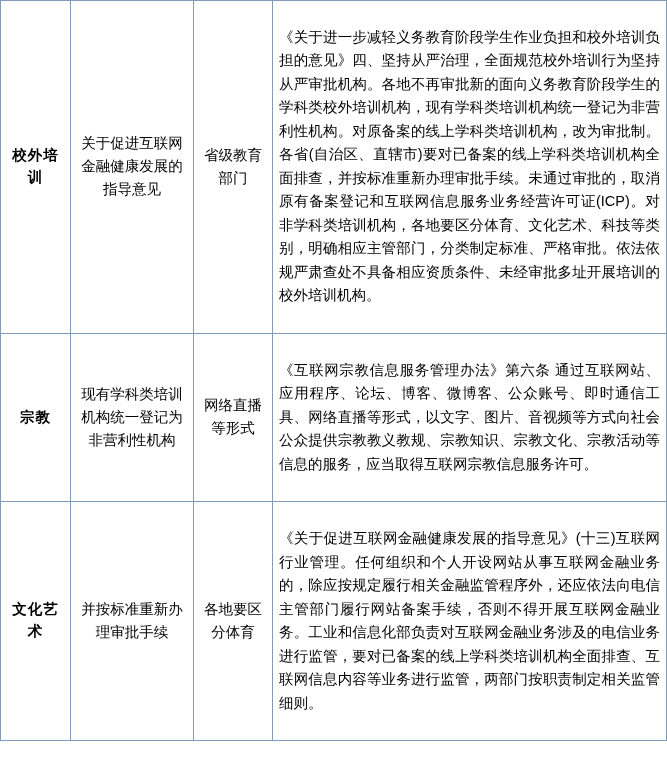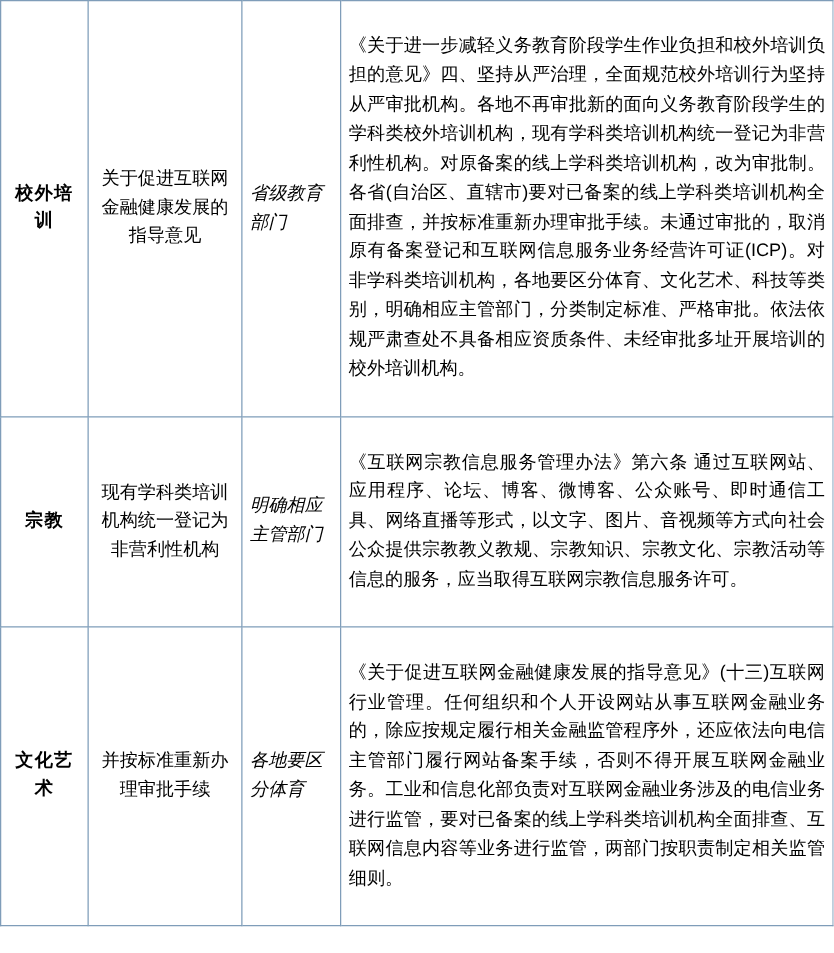--- a/index.html
+++ b/index.html
@@ -38,23 +38,22 @@
     letter-spacing: 1px;
     padding: 6px 10px;
   }
   td.col-doc {
     width: 110px;
     text-align: center;
     padding: 6px 9px;
   }
   td.col-authority {
     width: 66px;
-    text-align: left;
+    text-align: center;
     padding: 6px 8px;
-    font-style: italic;
   }
   td.col-detail {
     text-align: justify;
     text-justify: inter-ideograph;
     vertical-align: top;
     padding: 10px 12px 10px 10px;
     line-height: 1.7;
   }
   .cat-text {
     display: inline-block;
@@ -89,21 +88,21 @@
         </td>
       </tr>
       <tr>
         <td class="col-category">
           <span class="cat-text">宗教</span>
         </td>
         <td class="col-doc">
           <span class="doc-text">现有学科类培训机构统一登记为非营利性机构</span>
         </td>
         <td class="col-authority">
-          <span class="auth-text">明确相应主管部门</span>
+          <span class="auth-text">网络直播等形式</span>
         </td>
         <td class="col-detail">
           <span class="detail-text">《互联网宗教信息服务管理办法》第六条 通过互联网站、应用程序、论坛、博客、微博客、公众账号、即时通信工具、网络直播等形式，以文字、图片、音视频等方式向社会公众提供宗教教义教规、宗教知识、宗教文化、宗教活动等信息的服务，应当取得互联网宗教信息服务许可。</span>
         </td>
       </tr>
       <tr>
         <td class="col-category">
           <span class="cat-text">文化艺术</span>
         </td>
         <td class="col-doc">

